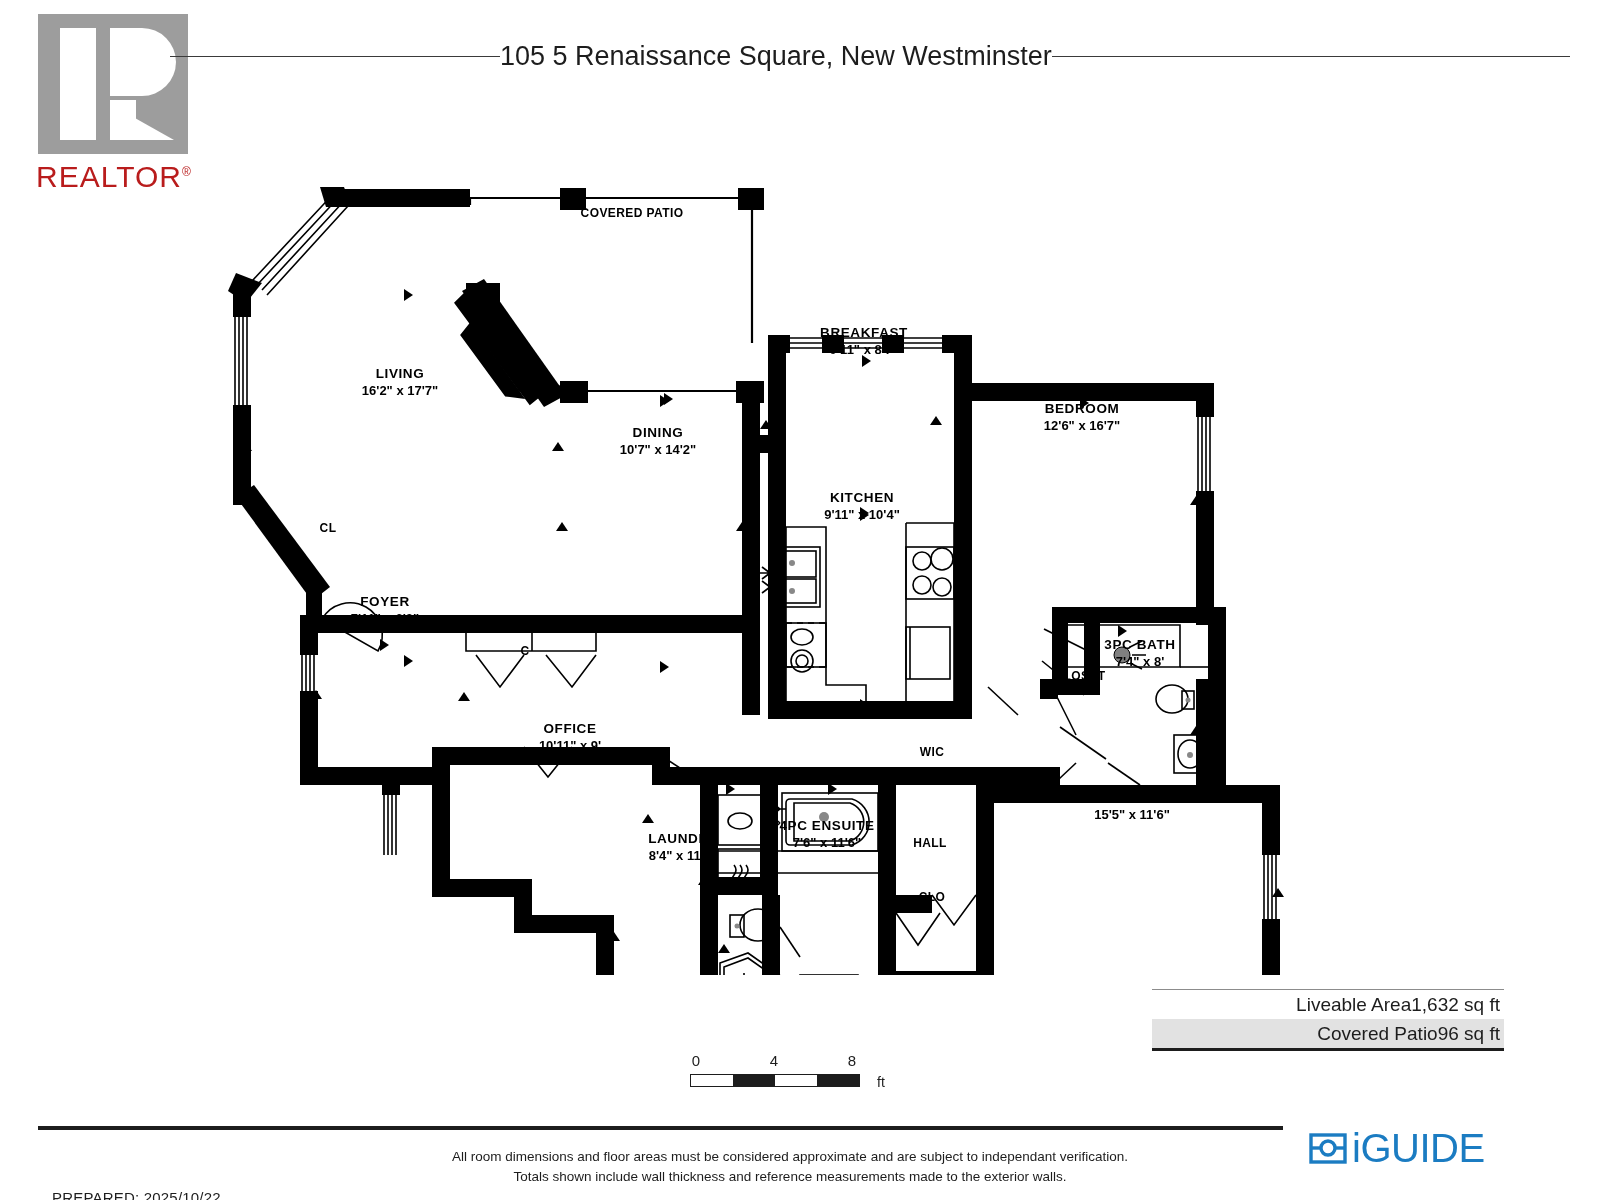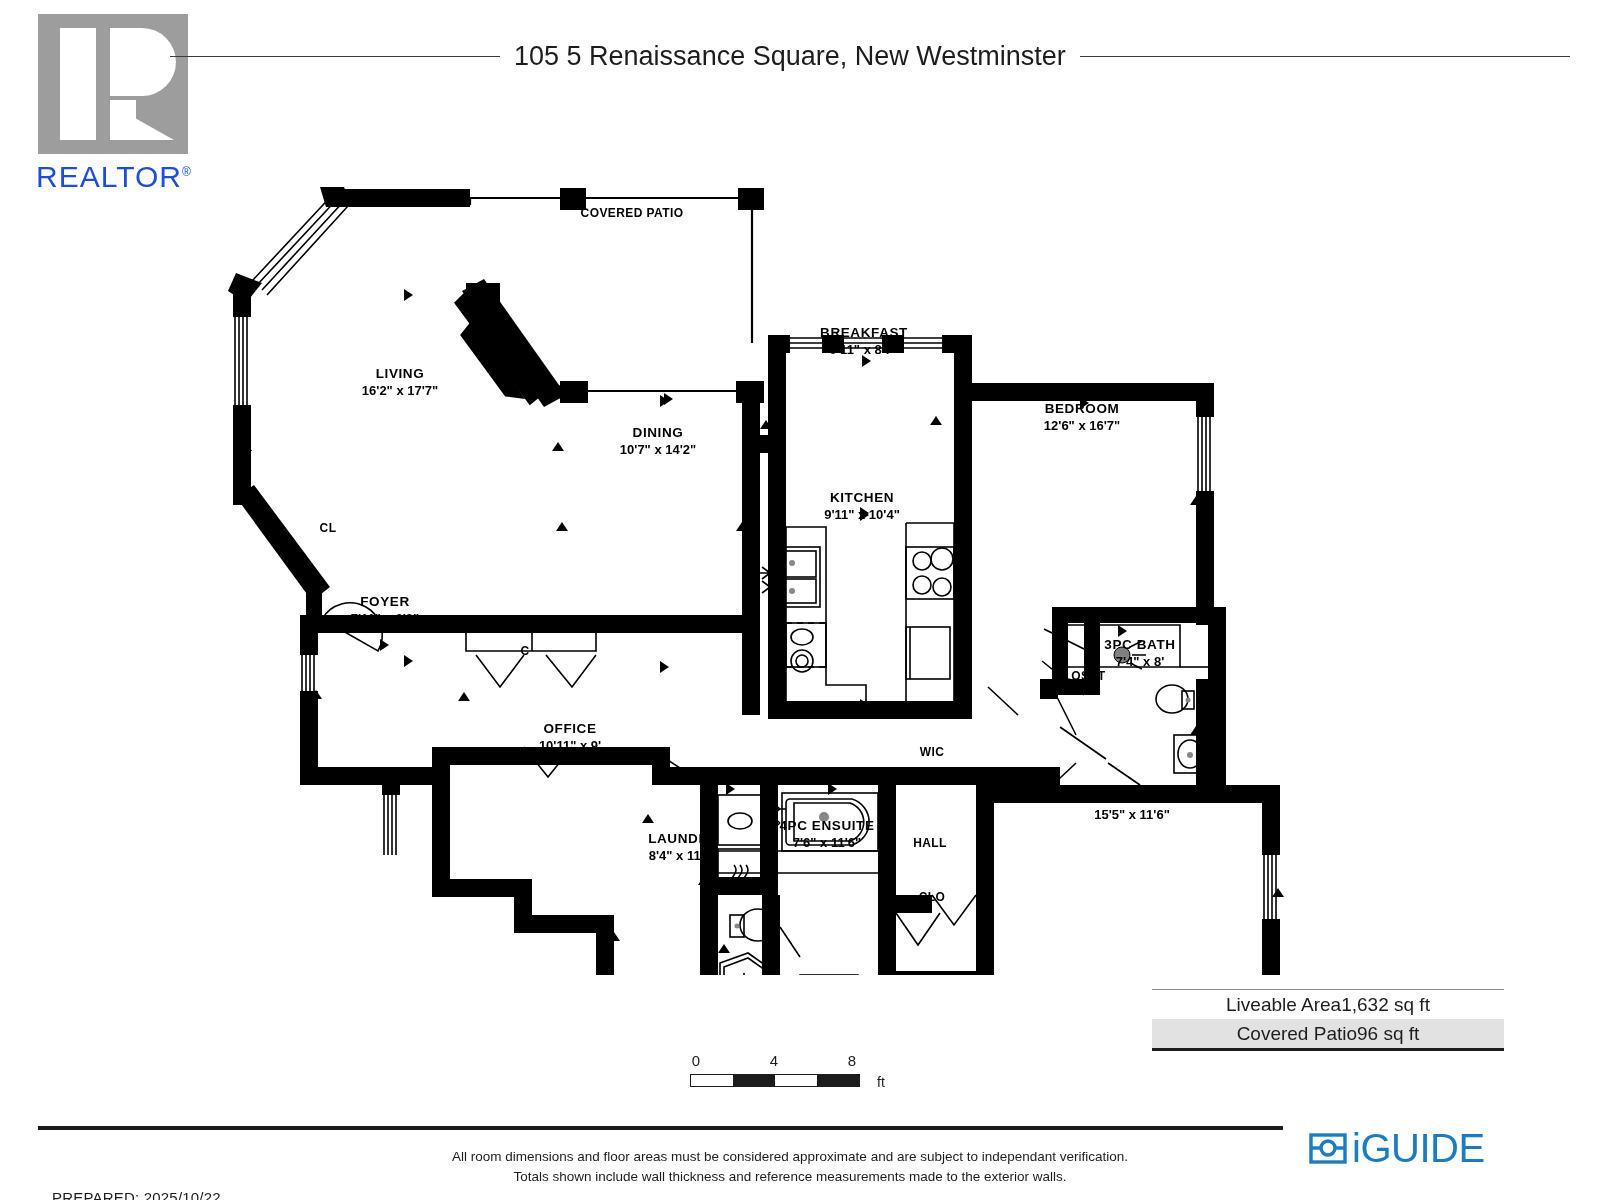--- a/index.html
+++ b/index.html
@@ -3,24 +3,24 @@
 <meta charset="utf-8">
 <style>
   html,body{margin:0;padding:0;background:#ffffff;}
   body{width:1600px;height:1200px;font-family:"Liberation Sans",sans-serif;color:#111;overflow:hidden;position:relative;}
   #sheet{position:absolute;left:0;top:0;width:1600px;height:1200px;background:#fff;}
 
   
   #header{position:absolute;left:0;top:0;width:1600px;height:110px;}
   #realtor-logo{position:absolute;left:38px;top:14px;width:150px;height:185px;}
   #realtor-mark{position:absolute;left:0;top:0;width:150px;height:140px;background:#9d9d9d;}
-  #realtor-word{position:absolute;left:-2px;top:146px;width:180px;font-size:30px;letter-spacing:1px;color:#1d4ed8;font-family:"Liberation Sans",sans-serif;font-weight:400;}
+  #realtor-word{position:absolute;left:-2px;top:146px;width:180px;font-size:30px;letter-spacing:1px;color:#b91c1c;font-family:"Liberation Sans",sans-serif;font-weight:400;}
   #realtor-word sup{font-size:12px;vertical-align:super;}
 
-  #title-wrap{position:absolute;left:170px;top:34px;width:1400px;height:44px;display:flex;align-items:center;gap:14px;}
+  #title-wrap{position:absolute;left:170px;top:34px;width:1400px;height:44px;display:flex;align-items:center;gap:0;}
   .title-rule{flex:0 0 auto;height:1px;background:#3a3a3a;}
   #title-rule-left{width:330px;}
   #title-rule-right{flex:1 1 auto;}
   #plan-title{font-size:27px;color:#1d1d1d;white-space:nowrap;font-family:"Liberation Sans",sans-serif;}
 
   
   #plan-area{position:absolute;left:0;top:95px;width:1600px;height:880px;}
   svg#floorplan{display:block;}
   .wall{fill:#000;}
   .thin{fill:none;stroke:#000;stroke-width:1.6;}
@@ -28,21 +28,21 @@
   .fixture{fill:none;stroke:#000;stroke-width:1.6;}
   .fixfill{fill:#808080;stroke:#000;stroke-width:1;}
   .dash{fill:none;stroke:#000;stroke-width:1.6;stroke-dasharray:6 5;}
   .rlabel{font-family:"Liberation Sans",sans-serif;font-size:13.5px;font-weight:bold;fill:#000;text-anchor:middle;letter-spacing:.6px;}
   .rdim{font-family:"Liberation Sans",sans-serif;font-size:13px;font-weight:bold;fill:#000;text-anchor:middle;}
   .slabel{font-family:"Liberation Sans",sans-serif;font-size:12px;font-weight:bold;fill:#000;text-anchor:middle;letter-spacing:.4px;}
   .arrow{fill:#000;}
 
   
   #area-table{position:absolute;left:1152px;top:989px;width:352px;}
-  .area-row{display:flex;justify-content:center;align-items:center;height:29px;padding:0 4px;font-size:19px;color:#1d1d1d;}
+  .area-row{display:flex;justify-content:flex-end;align-items:center;height:29px;padding:0 4px;font-size:19px;color:#1d1d1d;}
   .area-row.alt{background:#e2e2e2;}
   .area-row .lbl{font-family:"Liberation Sans",sans-serif;}
   .area-row .val{font-family:"Liberation Sans",sans-serif;}
   .area-sep-top{height:1px;background:#8c8c8c;}
   .area-sep-bold{height:3px;background:#1d1d1d;}
 
   
   #scale{position:absolute;left:690px;top:1052px;width:200px;height:40px;}
   #scale-nums{position:relative;height:20px;}
   #scale-nums span{position:absolute;font-size:15px;color:#1d1d1d;transform:translateX(-50%);}

